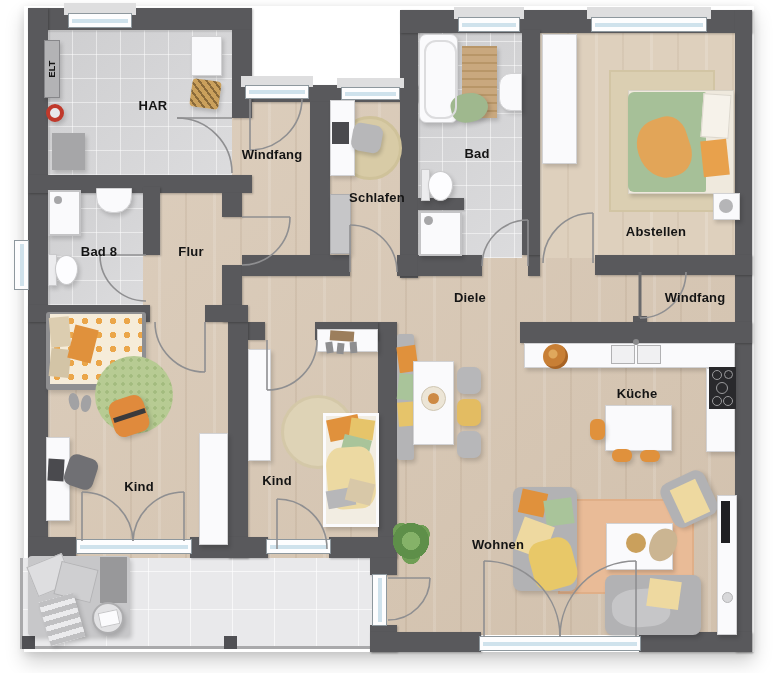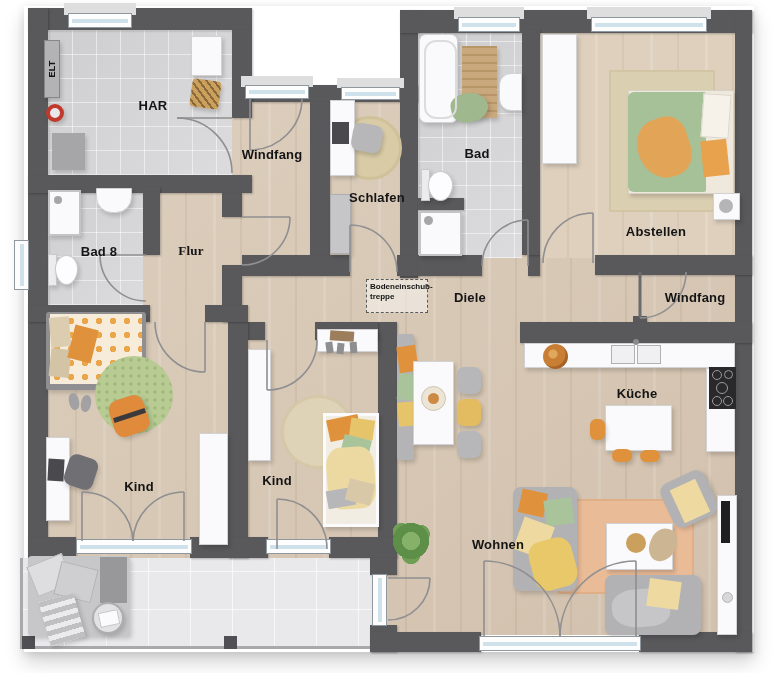--- a/index.html
+++ b/index.html
@@ -287,26 +287,22 @@
     </g>
   </svg>
 
   <div class="lbl" style="left:131px;top:105px;padding-left:44px;">HAR</div>
   <div class="lbl lbl-sm" style="left:52px;top:69px;transform:translate(-50%,-50%) rotate(-90deg);">ELT</div>
   <div class="lbl" style="left:272px;top:154px;">Windfang</div>
   <div class="lbl" style="left:377px;top:197px;">Schlafen</div>
   <div class="lbl" style="left:477px;top:153px;">Bad</div>
   <div class="lbl" style="left:656px;top:231px;">Abstellen</div>
   <div class="lbl" style="left:99px;top:251px;">Bad 8</div>
-  <div class="lbl" style="left:191px;top:251px;font-family:Liberation Serif, serif;">Flur</div>
+  <div class="lbl" style="left:191px;top:251px;">Flur</div>
   <div class="lbl" style="left:470px;top:297px;">Diele</div>
   <div class="lbl" style="left:695px;top:297px;">Windfang</div>
   <div class="lbl" style="left:139px;top:458px;margin-top:28px;">Kind</div>
   <div class="lbl" style="left:277px;top:480px;">Kind</div>
   <div class="lbl" style="left:637px;top:393px;">Küche</div>
   <div class="lbl" style="left:498px;top:544px;">Wohnen</div>
 
-  <div id="hatch">
-    <div>Bodeneinschub-</div>
-    <div>treppe</div>
-  </div>
 
 </div>
 
 </body></html>

